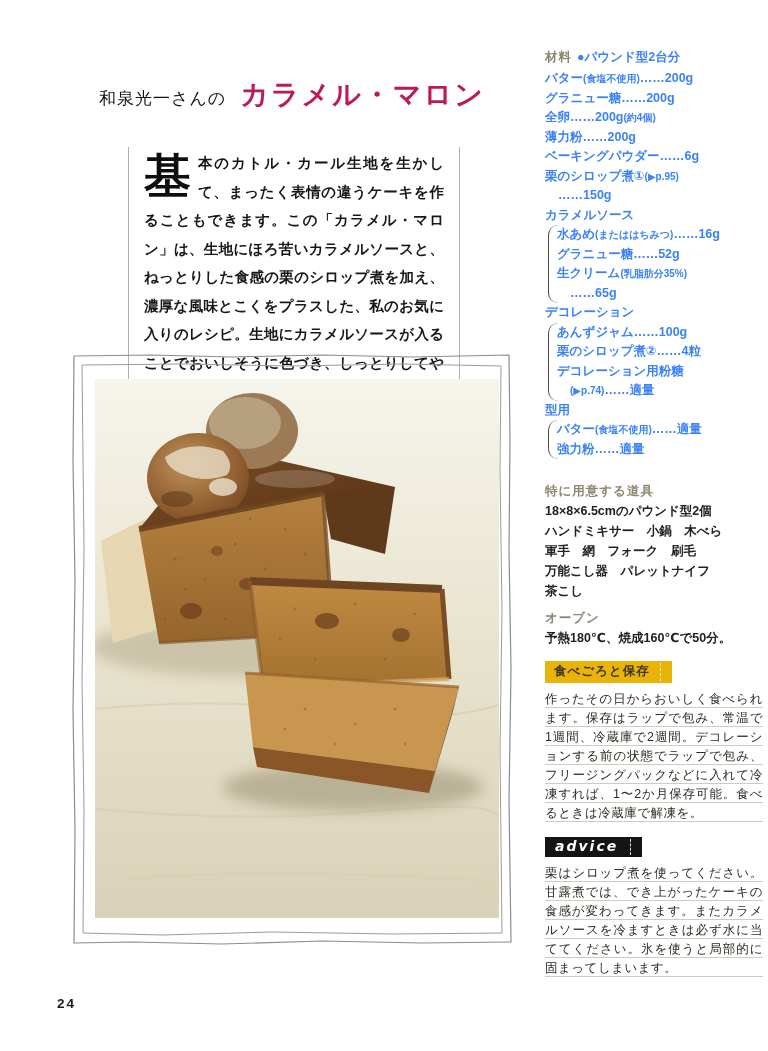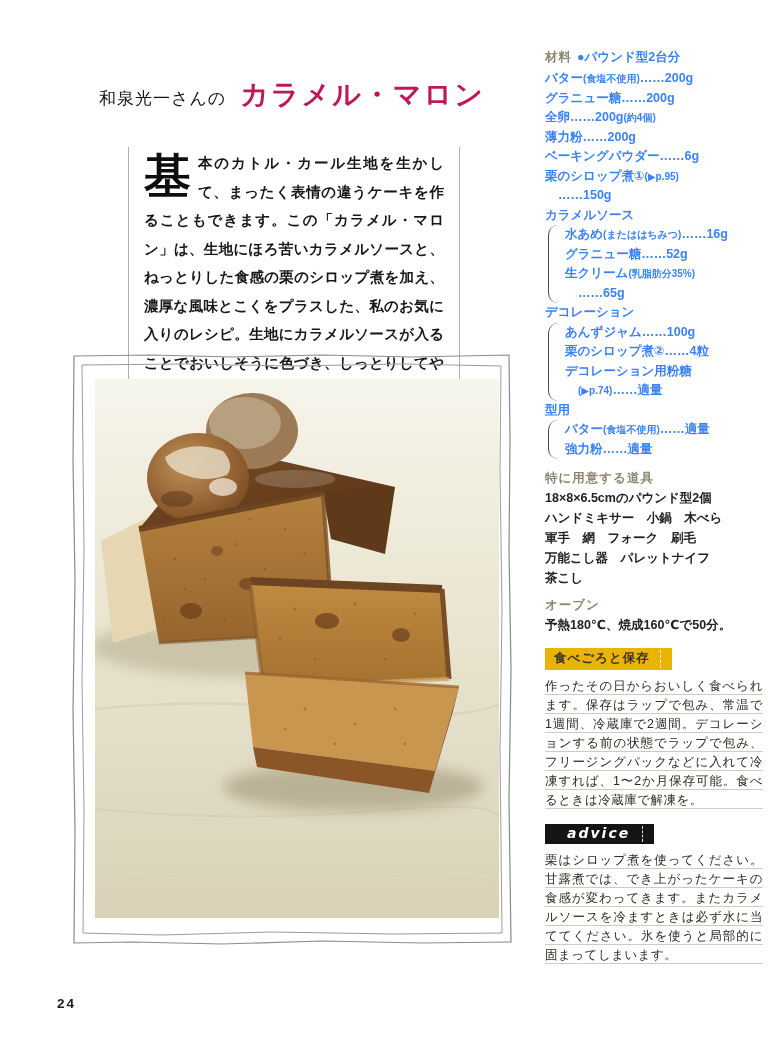--- a/index.html
+++ b/index.html
@@ -42,23 +42,23 @@
 
   
   .sidebar { position:absolute; left:545px; top:47px; width:218px; }
   .sec-head { color:#8d8671; font-weight:700; font-size:12.5px; line-height:20px; letter-spacing:1px; }
   .mat-header { display:flex; align-items:baseline; gap:5px; line-height:20px; margin-bottom:2px; }
   .mat-yield { font-weight:700; font-size:12.5px; color:#3b82f6; }
 
   .ing-row, .grp-title { font-size:12.5px; font-weight:700; color:#3b82f6; line-height:19.5px; }
   .ing-small { font-size:10px; font-weight:700; }
   .ing-line2 { padding-left:13px; }
-  .grp { border-left:1.2px solid #4a4a4a; border-radius:10px 0 0 10px; padding-left:16px; margin-left:3px; }
-
-  .tools { margin-top:9px; }
+  .grp { border-left:1.2px solid #4a4a4a; border-radius:10px 0 0 10px; padding-left:8px; margin-left:3px; }
+
+  .tools { margin-top:22px; }
   .tool-line { font-size:12.5px; font-weight:600; color:#222; line-height:20px; }
   .oven { margin-top:7px; }
   .oven-text { font-size:12.5px; font-weight:600; color:#222; line-height:20px; }
 
   .storage { margin-top:13px; }
   .bar {
     position:relative; display:inline-block;
     font-size:12.5px; font-weight:700; padding:2px 22px 3px 9px; letter-spacing:1px;
   }
   .bar::after {
@@ -71,21 +71,21 @@
     line-height:19px; letter-spacing:.5px; text-align:justify;
     background-image:repeating-linear-gradient(to bottom,
       transparent 0, transparent 17.5px, #cfccbd 17.5px, #cfccbd 18.4px);
     background-size:100% 19px;
   }
   .advice { margin-top:14px; }
   .advice-bar {
     background:#141414; color:#ffffff;
     font-family:"DejaVu Sans","Liberation Sans",sans-serif;
     font-style:italic; font-weight:700; font-size:14px; letter-spacing:2px;
-    padding:1px 24px 3px 22px;
+    padding:1px 24px 3px 10px;
   }
 
   .page-number {
     position:absolute; left:57px; top:996px;
     font-size:13.5px; font-weight:700; letter-spacing:2px; color:#1b1b1b;
   }
 </style>
 </head>
 <body>
 

